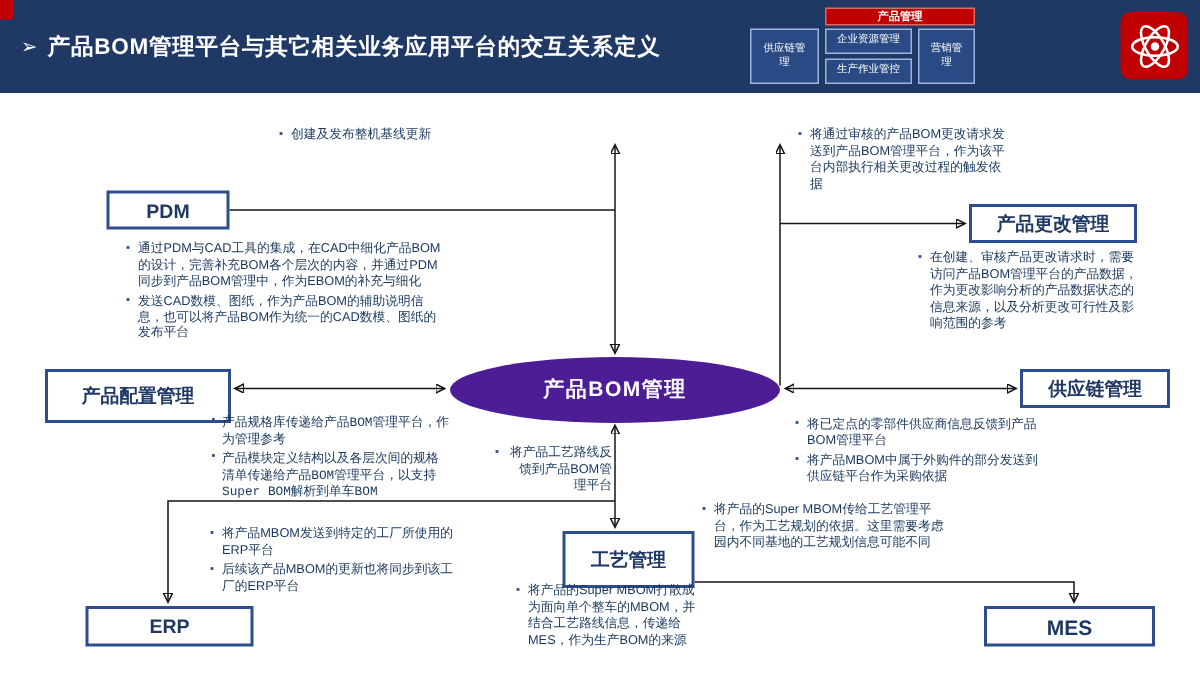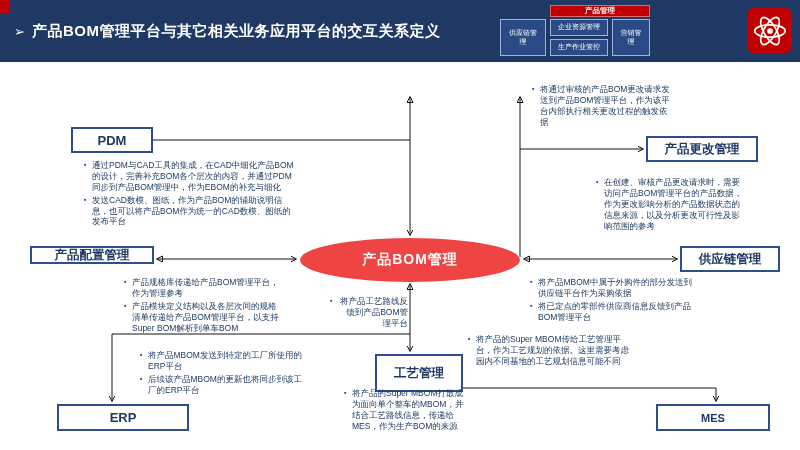--- a/index.html
+++ b/index.html
@@ -27,39 +27,39 @@
   
   #logo{position:absolute;left:747px;top:8px;width:45px;height:45px;background:#c00000;
         border-radius:7px;display:flex;align-items:center;justify-content:center;}
 
   
   .node{position:absolute;background:#ffffff;border:2px solid #2e4d8e;box-sizing:border-box;
         display:flex;align-items:center;justify-content:center;color:#1f3864;
         font-weight:bold;font-size:12.5px;}
   #node-pdm{left:35px;top:127px;width:82px;height:26px;font-size:13px;margin-left:36px;}
   #node-change{left:646px;top:136px;width:112px;height:26px;}
-  #node-config{left:30px;top:246px;width:124px;height:18px;}
+  #node-config{left:30px;top:246px;width:124px;height:36px;}
   #node-supply{left:680px;top:246px;width:100px;height:26px;}
-  #node-erp{left:57px;top:404px;width:132px;height:27px;font-size:13px;}
-  #node-mes{left:656px;top:404px;width:114px;height:27px;font-size:11px;}
+  #node-erp{left:57px;top:404px;width:112px;height:27px;font-size:13px;}
+  #node-mes{left:656px;top:404px;width:114px;height:27px;font-size:14px;}
   #node-process{left:375px;top:354px;width:88px;height:38px;}
   #node-center{position:absolute;left:300px;top:238px;width:220px;height:44px;border-radius:50%;
-        background:#ef4444;display:flex;align-items:center;justify-content:center;
+        background:#4c1d95;display:flex;align-items:center;justify-content:center;
         color:#ffffff;font-weight:bold;font-size:14px;letter-spacing:1px;}
 
   
   .ann{position:absolute;}
   .ann ul{margin:0;padding:0;list-style:none;}
   .ann li{position:relative;padding-left:8px;font-size:8.5px;line-height:1.28;color:#17365d;margin-bottom:2px;}
   .ann li::before{content:"▪";position:absolute;left:0;top:0;color:#2e4d8e;font-size:7.5px;}
   #ann-a{left:186px;top:84px;width:152px;}
   #ann-b{left:532px;top:84px;width:142px;}
-  #ann-c{left:596px;top:166px;width:148px;margin-top:11px;}
+  #ann-c{left:612px;top:166px;width:148px;}
   #ann-d{left:84px;top:160px;width:212px;}
-  #ann-e{left:124px;top:277px;width:160px;}
+  #ann-e{left:140px;top:277px;width:160px;font-family:Liberation Mono, monospace;}
   #ann-f{left:330px;top:296px;width:78px;text-align:right;}
   #ann-g{left:530px;top:277px;width:165px;}
   #ann-h{left:468px;top:334px;width:168px;}
   #ann-i{left:140px;top:350px;width:170px;}
   #ann-j{left:344px;top:388px;width:120px;}
 
   
   #wires{position:absolute;left:0;top:0;width:800px;height:450px;pointer-events:none;}
   #wires path{stroke:#141414;stroke-width:1;fill:none;}
 </style>
@@ -119,20 +119,21 @@
   <div id="node-change" class="node">产品更改管理</div>
   <div id="node-config" class="node">产品配置管理</div>
   <div id="node-supply" class="node">供应链管理</div>
   <div id="node-erp" class="node">ERP</div>
   <div id="node-mes" class="node">MES</div>
   <div id="node-process" class="node">工艺管理</div>
   <div id="node-center">产品BOM管理</div>
 
   <div id="ann-a" class="ann">
       <ul>
+        <li>创建及发布整机基线更新</li>
       </ul>
     </div>
   <div id="ann-b" class="ann">
       <ul>
         <li>将通过审核的产品BOM更改请求发送到产品BOM管理平台，作为该平台内部执行相关更改过程的触发依据</li>
       </ul>
     </div>
   <div id="ann-c" class="ann">
       <ul>
         <li>在创建、审核产品更改请求时，需要访问产品BOM管理平台的产品数据，作为更改影响分析的产品数据状态的信息来源，以及分析更改可行性及影响范围的参考</li>
@@ -150,22 +151,22 @@
         <li>产品模块定义结构以及各层次间的规格清单传递给产品BOM管理平台，以支持Super BOM解析到单车BOM</li>
       </ul>
     </div>
   <div id="ann-f" class="ann">
       <ul>
         <li>将产品工艺路线反馈到产品BOM管理平台</li>
       </ul>
     </div>
   <div id="ann-g" class="ann">
       <ul>
+        <li>将已定点的零部件供应商信息反馈到产品BOM管理平台</li>
         <li>将产品MBOM中属于外购件的部分发送到供应链平台作为采购依据</li>
-        <li>将已定点的零部件供应商信息反馈到产品BOM管理平台</li>
       </ul>
     </div>
   <div id="ann-h" class="ann">
       <ul>
         <li>将产品的Super MBOM传给工艺管理平台，作为工艺规划的依据。这里需要考虑园内不同基地的工艺规划信息可能不同</li>
       </ul>
     </div>
   <div id="ann-i" class="ann">
       <ul>
         <li>将产品MBOM发送到特定的工厂所使用的ERP平台</li>

